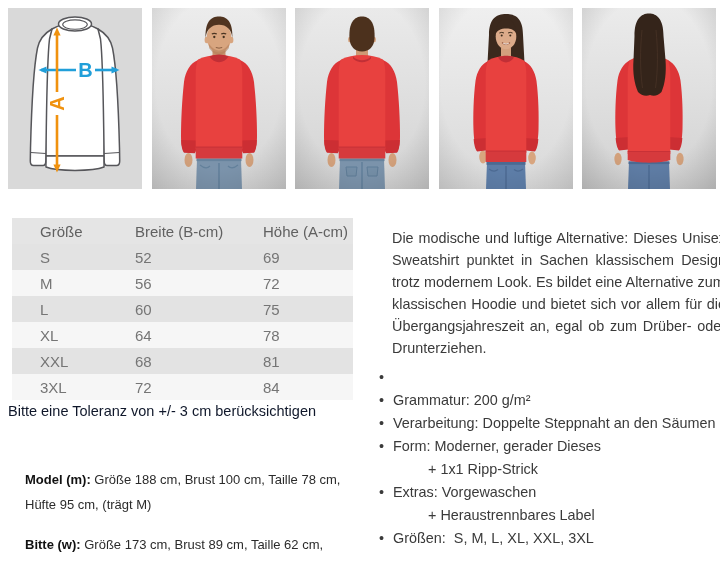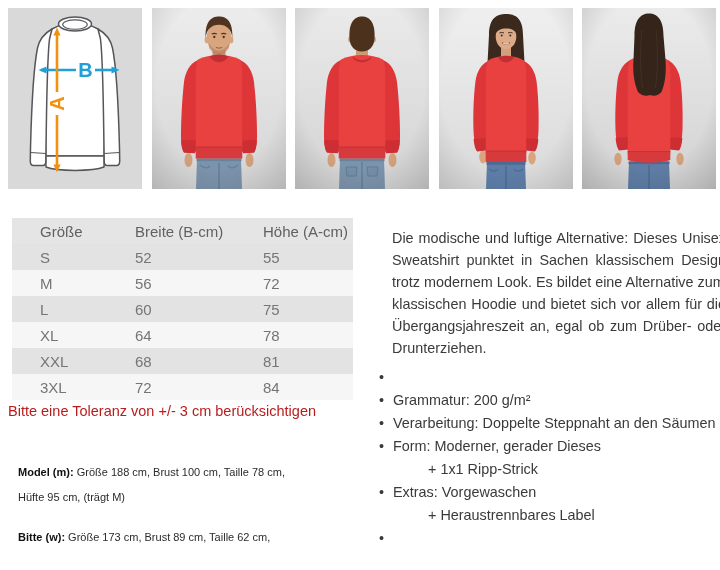--- a/index.html
+++ b/index.html
@@ -25,25 +25,25 @@
     font-weight:400; white-space:nowrap; overflow:hidden;
   }
   .size-table th { color:#616161; }
   .size-table td { color:#757575; }
   .size-table thead tr { background:#e5e5e5; }
   .size-table tbody tr:nth-child(odd)  { background:#e3e3e3; }
   .size-table tbody tr:nth-child(even) { background:#f6f6f6; }
 
   .tolerance {
     position:absolute; left:8px; top:403px; margin:0; width:352px;
-    font-size:14.5px; color:#b91c1c;
+    font-size:14.5px; color:#0f172a;
   }
   .model {
-    position:absolute; left:8px; margin:10px; width:352px;
-    font-size:11px; line-height:25px; color:#2b2b2b;
+    position:absolute; left:8px; margin:17px; width:352px;
+    font-size:13px; line-height:25px; color:#2b2b2b;
   }
   .model b { font-weight:700; color:#111111; }
   .model-m { top:450px; }
   .model-w { top:515px; }
 
   
   .description {
     position:absolute; left:380px; top:215px; width:334px; margin:12px;
     font-size:14.4px; line-height:22px; color:#3a3a3a; text-align:justify;
   }
@@ -257,21 +257,21 @@
     <tr>
       <th>Größe</th>
       <th>Breite (B-cm)</th>
       <th>Höhe (A-cm)</th>
     </tr>
   </thead>
   <tbody>
     <tr>
       <td>S</td>
       <td>52</td>
-      <td>55</td>
+      <td>69</td>
     </tr>
     <tr>
       <td>M</td>
       <td>56</td>
       <td>72</td>
     </tr>
     <tr>
       <td>L</td>
       <td>60</td>
       <td>75</td>
@@ -333,14 +333,15 @@
   </li>
   <li>
     <span class="dot">•</span>
     <span>Extras: Vorgewaschen</span>
   </li>
   <li class="indent">
     <span>+ Heraustrennbares Label</span>
   </li>
   <li>
     <span class="dot">•</span>
+    <span>Größen:&nbsp; S, M, L, XL, XXL, 3XL</span>
   </li>
 </ul>
 
 </body></html>

